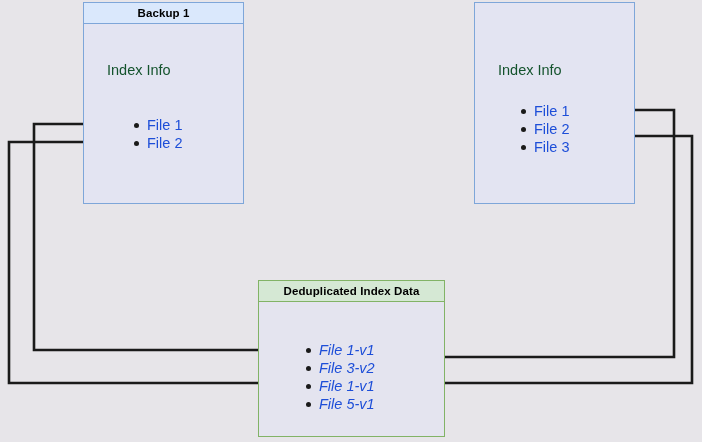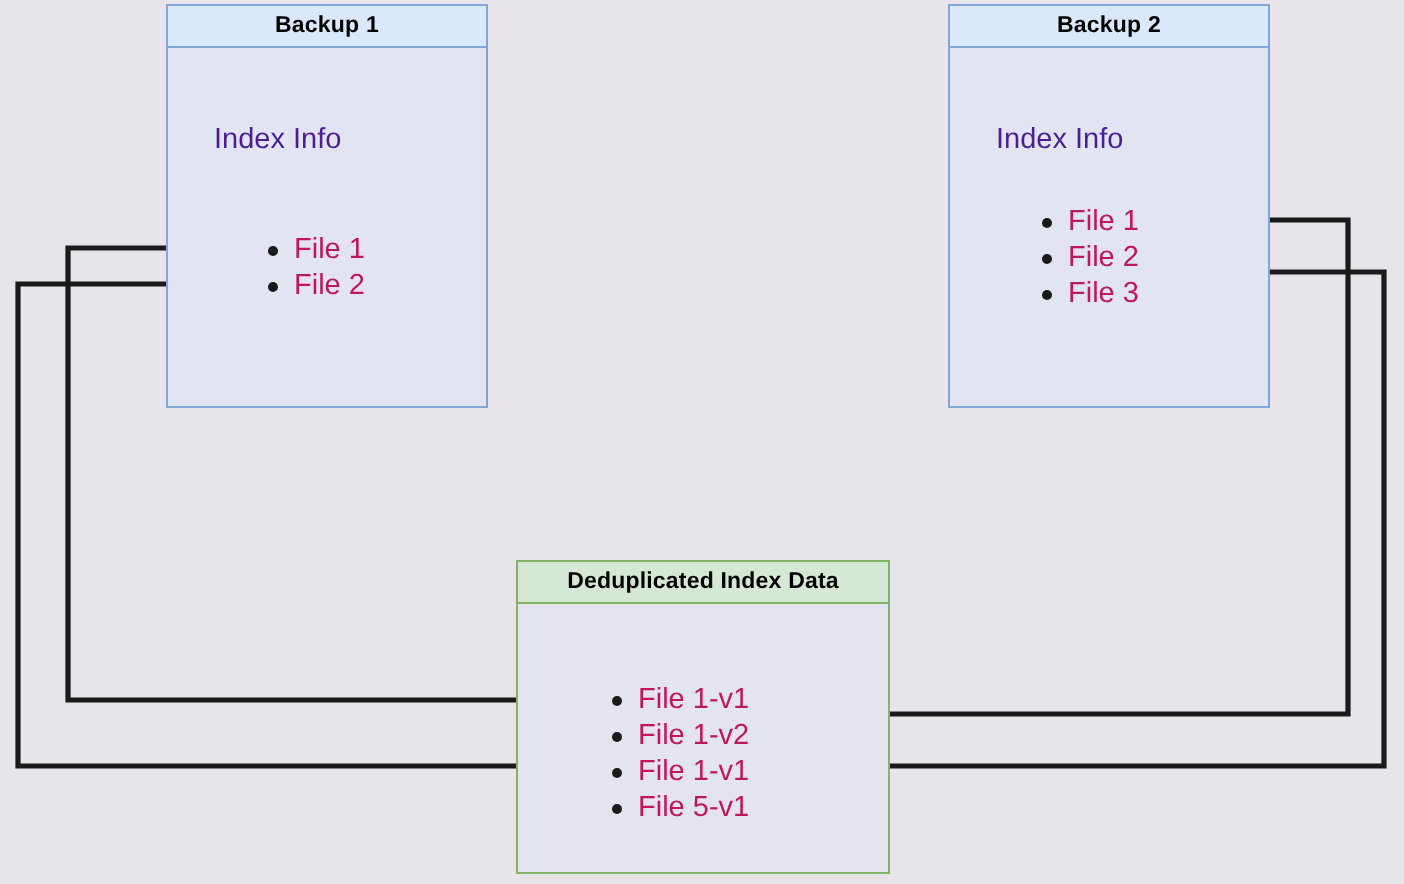--- a/index.html
+++ b/index.html
@@ -80,35 +80,35 @@
   }
   .box.dedup .box-body {
     top: 22px;
     background: #e4e4ef;
   }
 
   
   .index-label {
     position: absolute;
     font-size: 14.5px;
-    color: #4c1d95;
+    color: #14532d;
     white-space: nowrap;
   }
   .file-list {
     position: absolute;
     list-style: none;
     margin: 0;
     padding: 0;
   }
   .file-list li {
     position: relative;
     font-size: 14.5px;
     line-height: 18px;
     height: 18px;
-    color: #be185d;
+    color: #1d4ed8;
     white-space: nowrap;
     padding-left: 15px;
   }
   .file-list li::before {
     content: "";
     position: absolute;
     left: 2px;
     top: 7px;
     width: 5px;
     height: 5px;
@@ -145,36 +145,35 @@
     <div class="box-body">
       <div class="index-label" style="left:23px; top:38px;">Index Info</div>
       <ul class="file-list" style="left:48px; top:92px;">
         <li>File 1</li>
         <li>File 2</li>
       </ul>
     </div>
   </div>
 
   <div class="box backup" style="left:474px; top:2px; width:161px; height:202px;">
-    <div class="box-header">Backup 2</div>
     <div class="box-body">
       <div class="index-label" style="left:23px; top:38px;">Index Info</div>
       <ul class="file-list" style="left:44px; top:78px;">
         <li>File 1</li>
         <li>File 2</li>
         <li>File 3</li>
       </ul>
     </div>
   </div>
 
   <div class="box dedup" style="left:258px; top:280px; width:187px; height:157px;">
     <div class="box-header">Deduplicated Index Data</div>
     <div class="box-body">
-      <ul class="file-list" style="left:45px; top:38px;">
+      <ul class="file-list" style="left:45px; top:38px;font-style:italic;">
         <li>File 1-v1</li>
-        <li>File 1-v2</li>
+        <li>File 3-v2</li>
         <li>File 1-v1</li>
         <li>File 5-v1</li>
       </ul>
     </div>
   </div>
 
 </div>
 
 </body></html>

